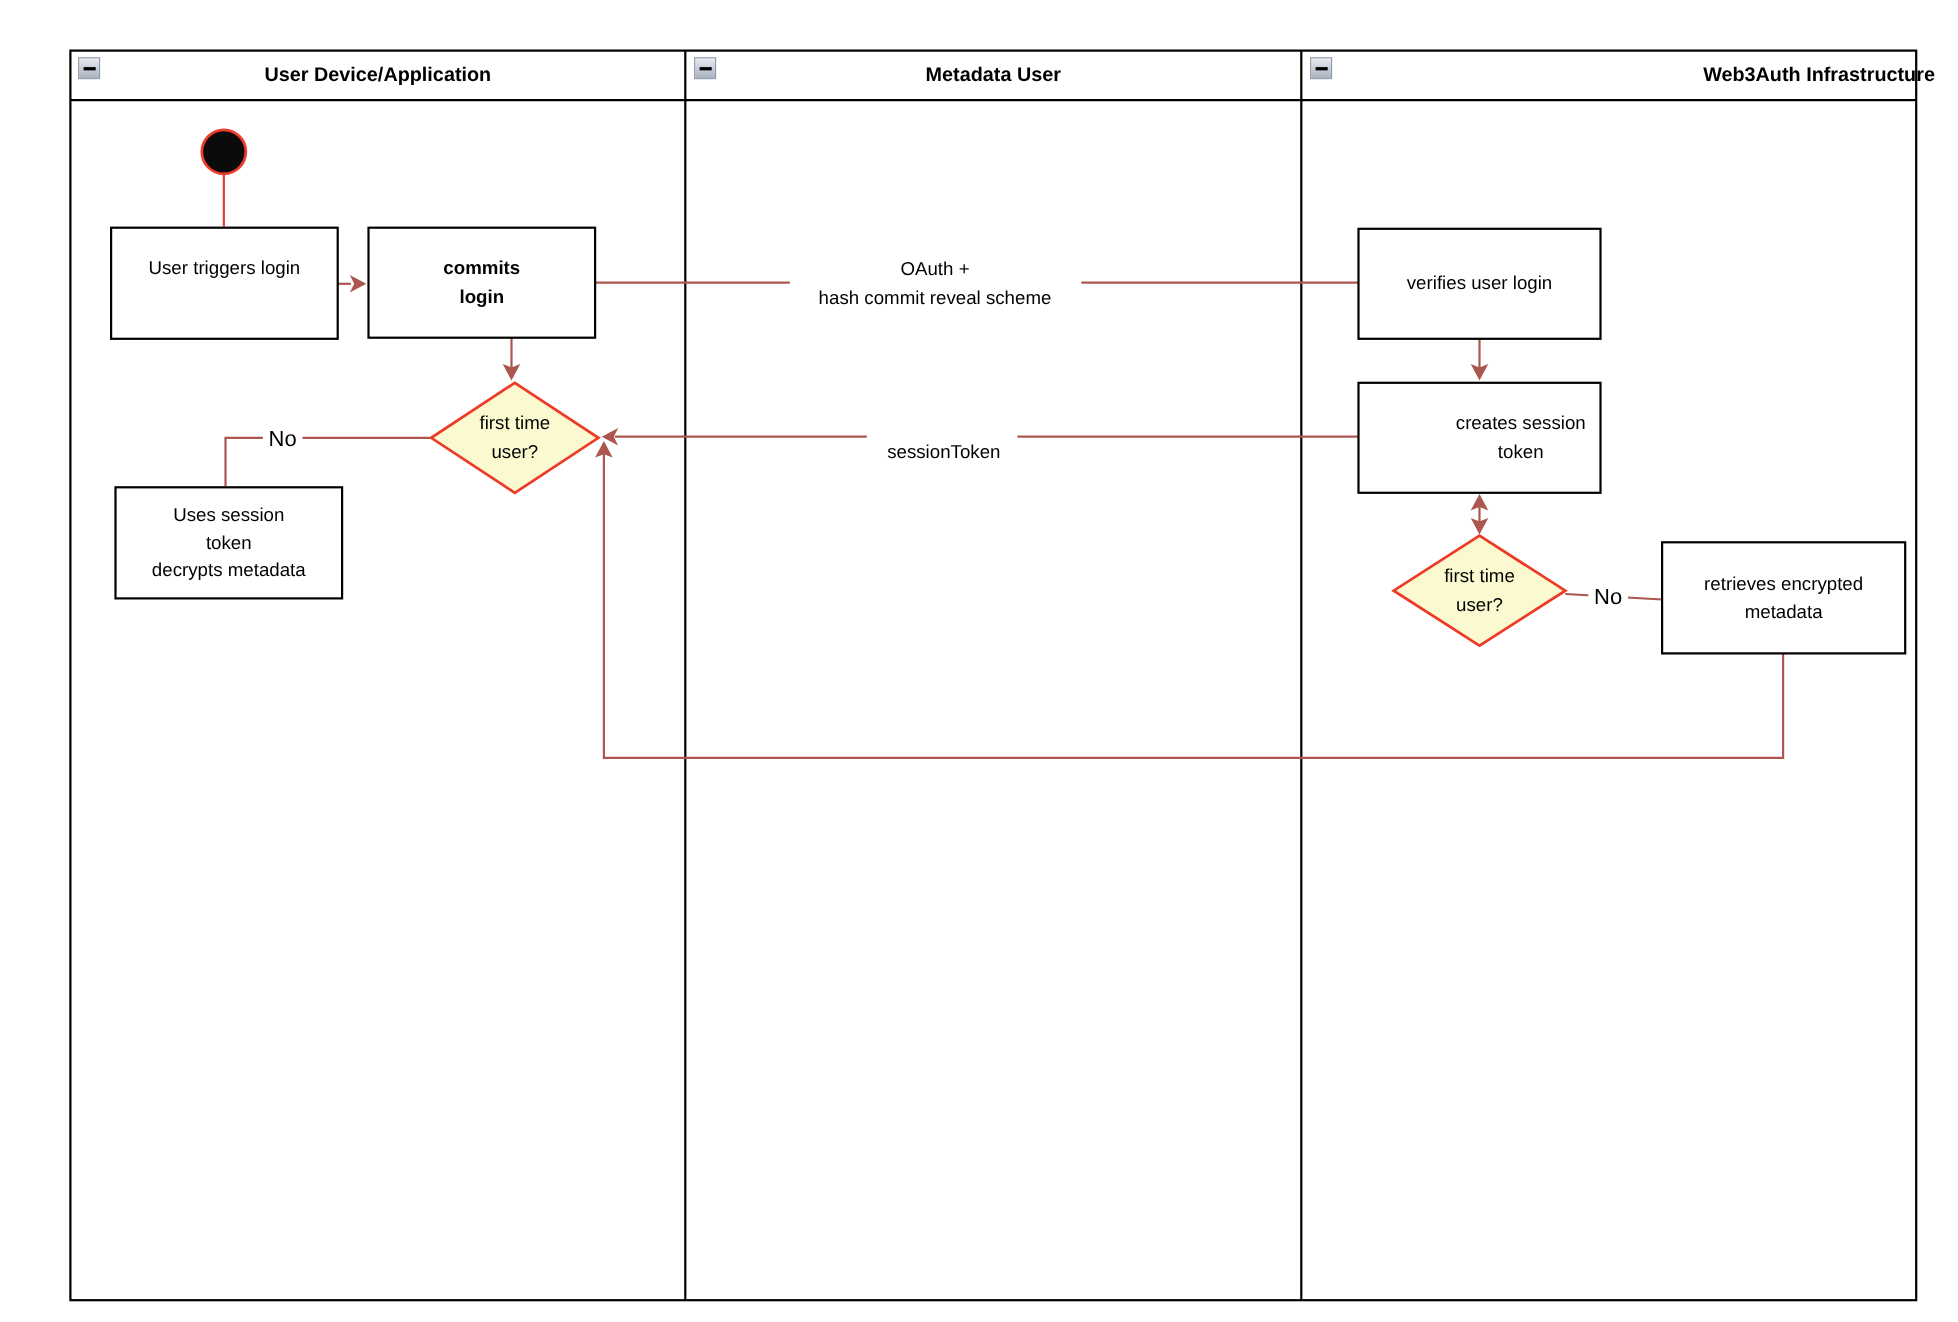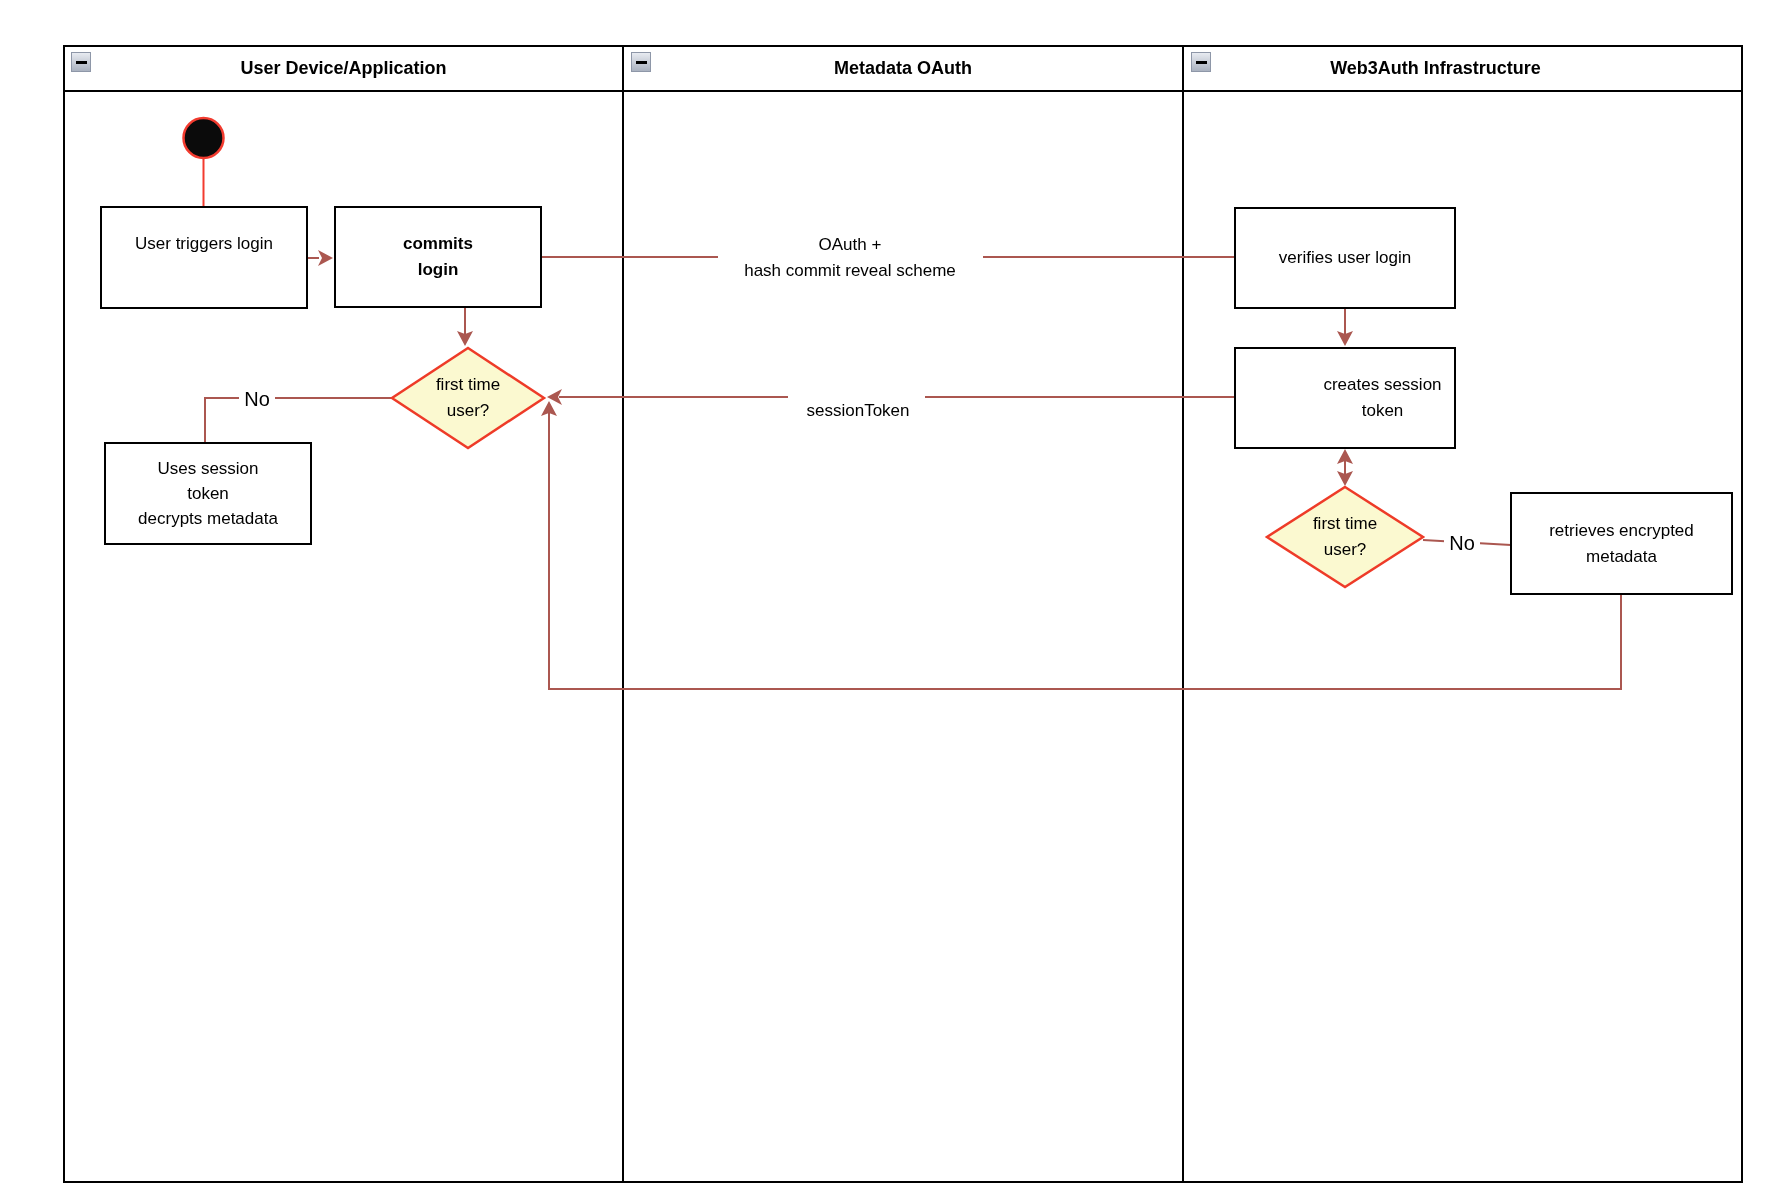--- a/index.html
+++ b/index.html
@@ -77,22 +77,22 @@
   <div class="collapse-btn" style="left:71px;">
     <div class="minus"></div>
   </div>
   <div class="collapse-btn" style="left:631px;">
     <div class="minus"></div>
   </div>
   <div class="collapse-btn" style="left:1191px;">
     <div class="minus"></div>
   </div>
   <div class="lane-title" style="left:64px;width:559px;">User Device/Application</div>
-  <div class="lane-title" style="left:623px;width:560px;">Metadata OAuth</div>
-  <div class="lane-title" style="left:1156px;width:559px;">Web3Auth Infrastructure</div>
+  <div class="lane-title" style="left:623px;width:560px;">Metadata User</div>
+  <div class="lane-title" style="left:1200px;width:559px;text-align:right;">Web3Auth Infrastructure</div>
 
   <div class="node-label" style="left:101px;top:207px;width:206px;height:74px;">
     <span>User triggers login</span>
   </div>
   <div class="node-label lh26" style="left:335px;top:207px;width:206px;height:100px;font-weight:bold;">
     <span>commits</span>
     <span>login</span>
   </div>
   <div class="node-label lh26" style="left:392px;top:372px;width:152px;height:52px;">
     <span>first time</span>

